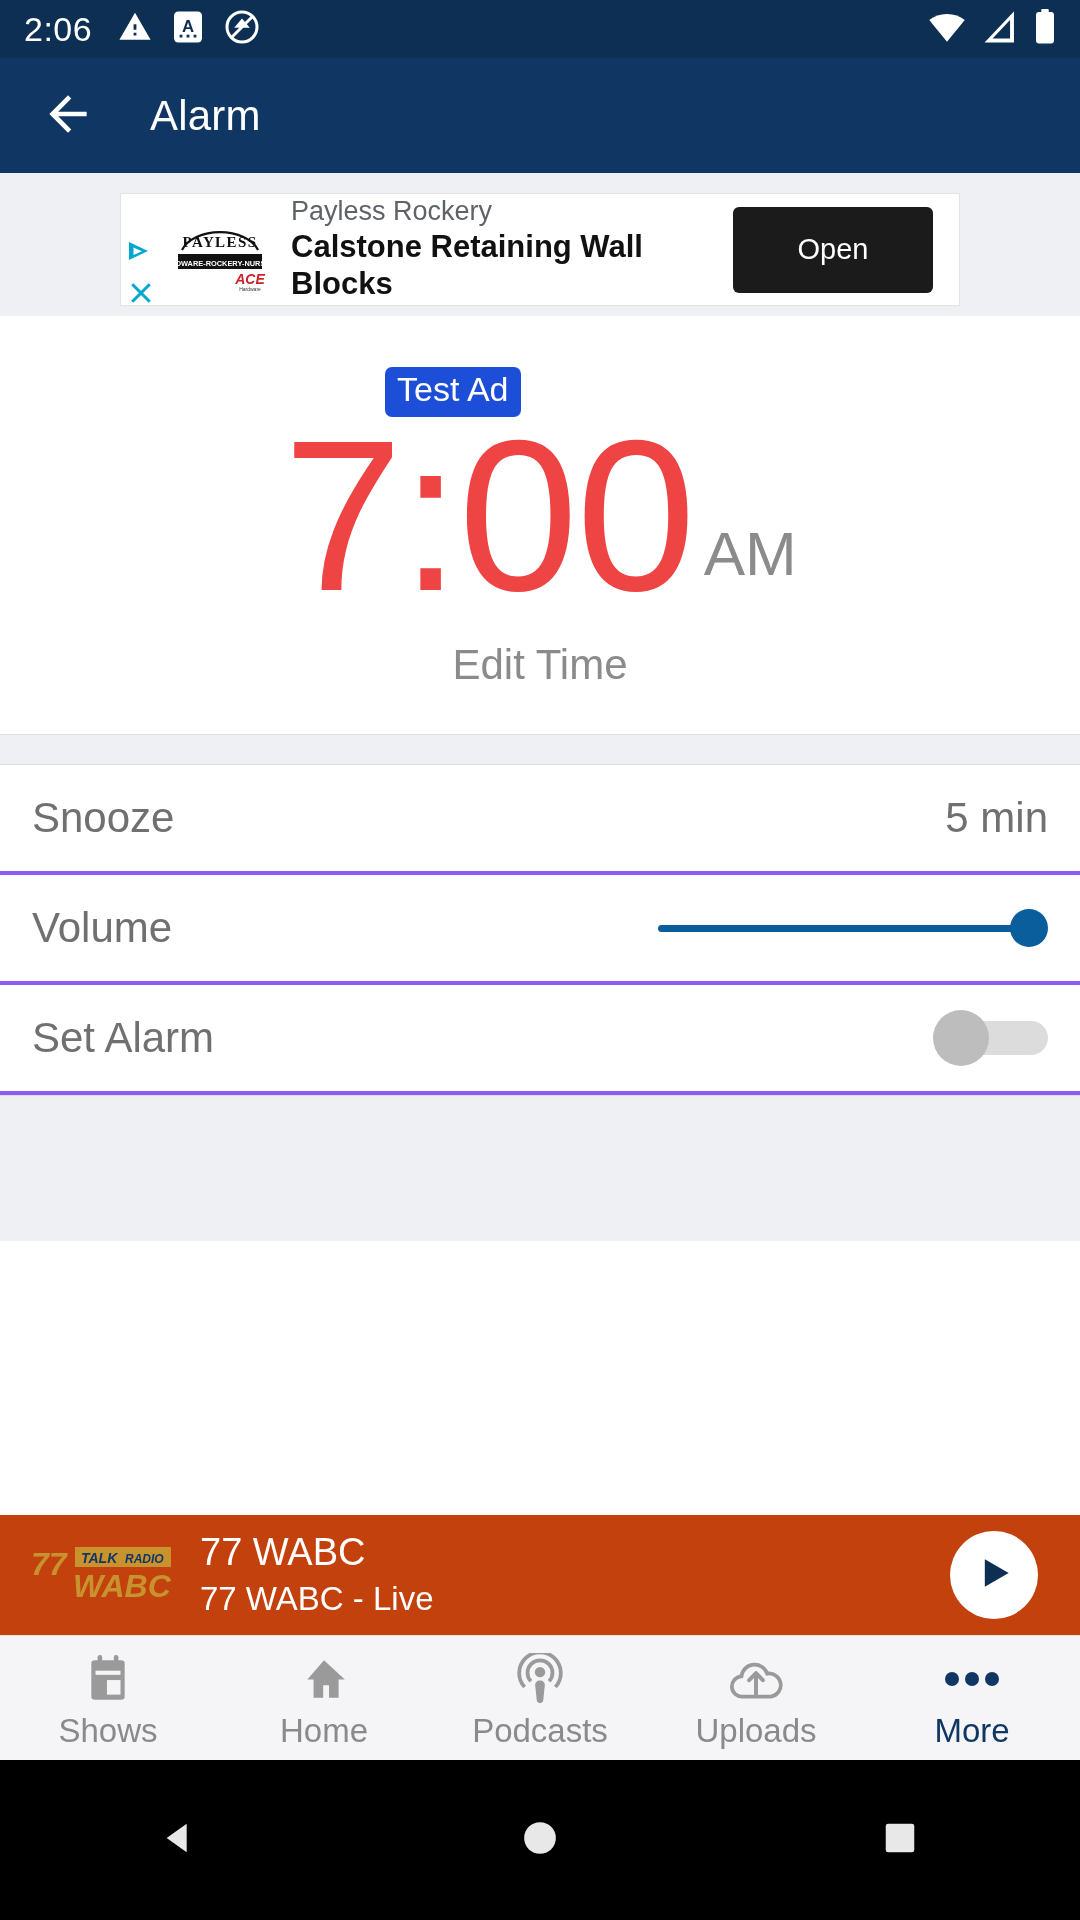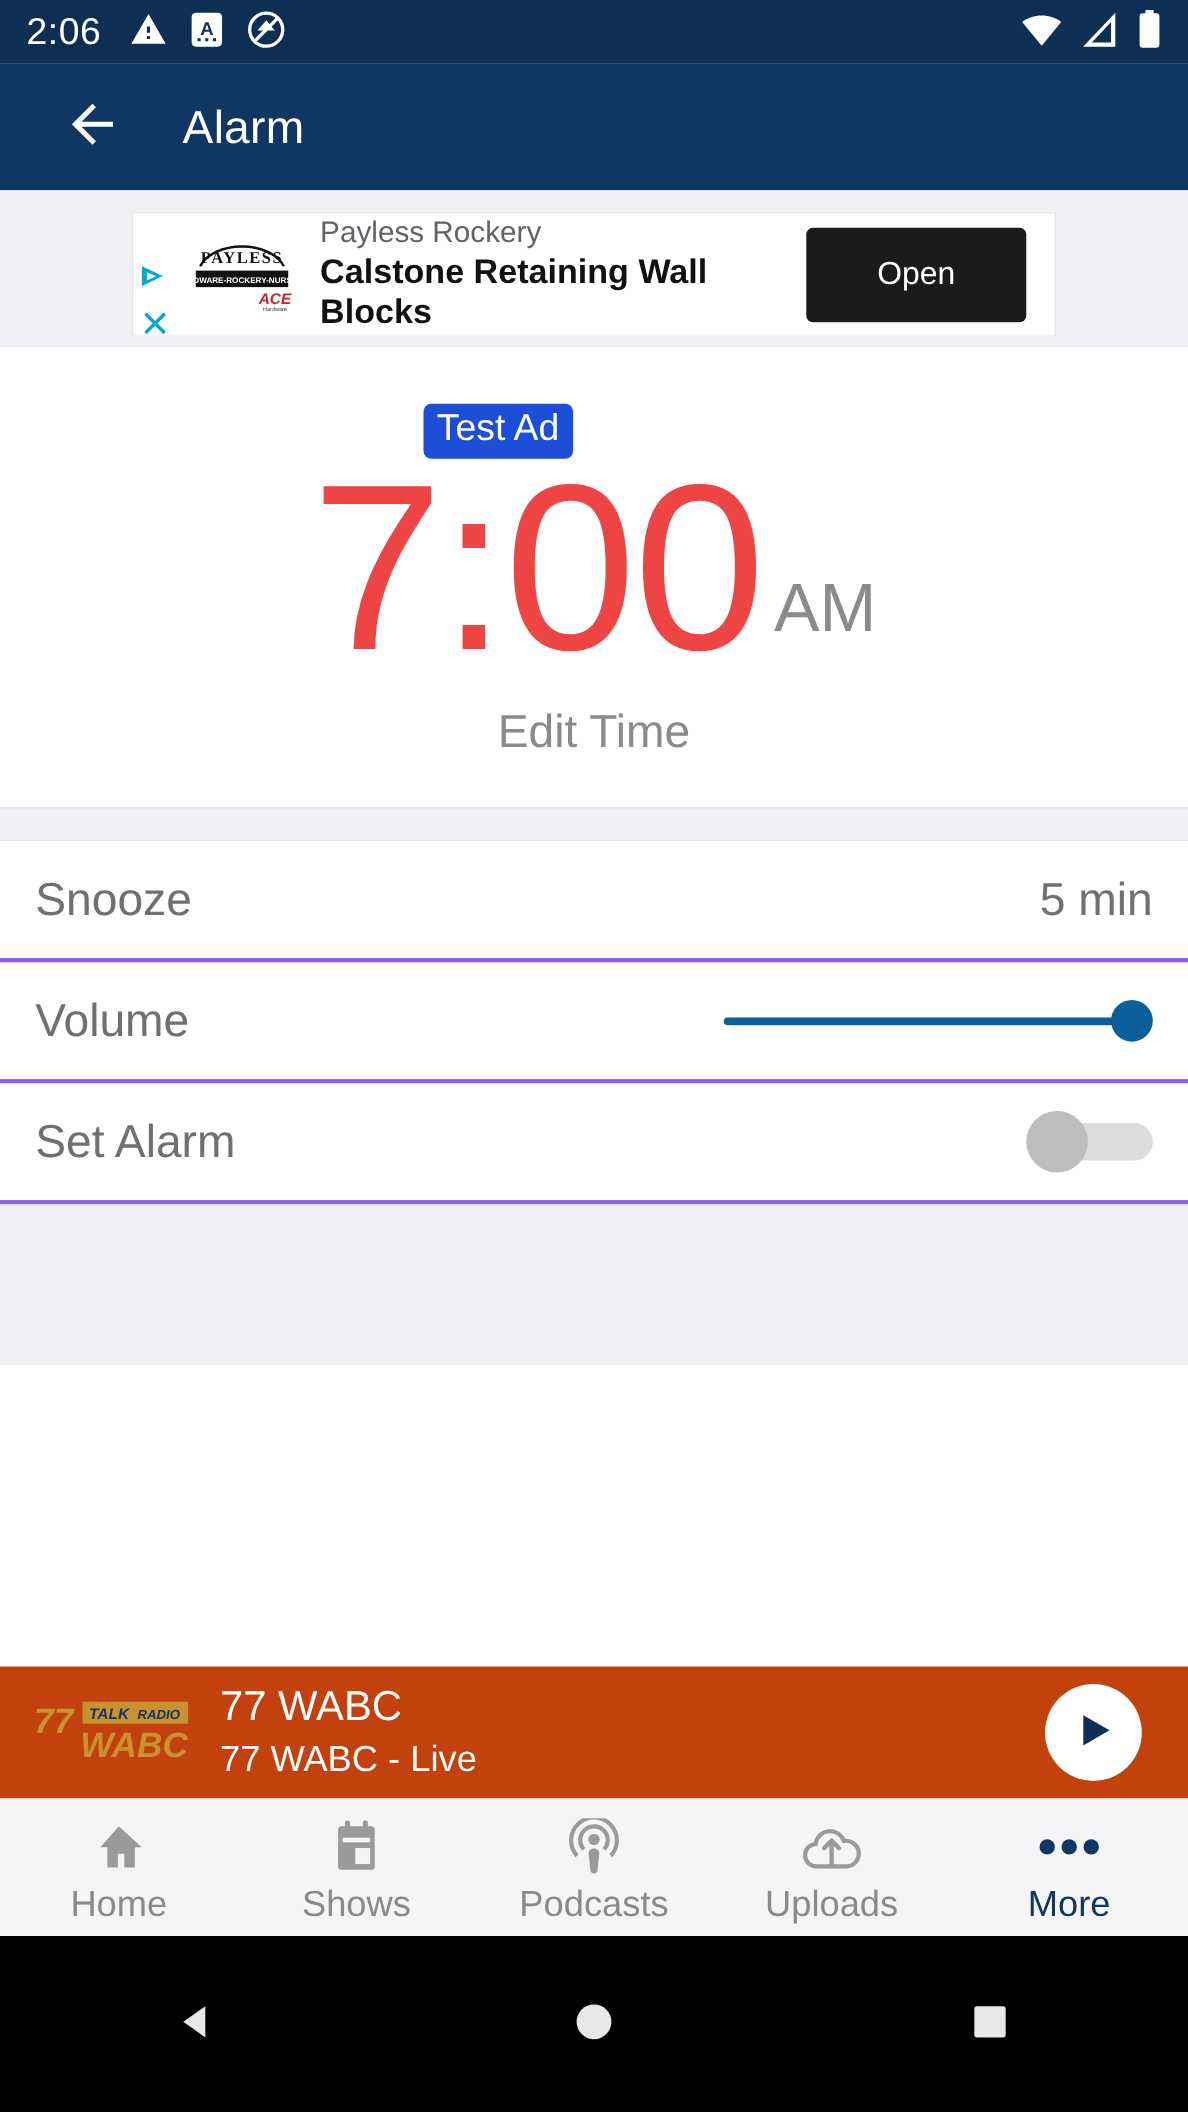--- a/index.html
+++ b/index.html
@@ -20,21 +20,21 @@
   }
   .status-clock{ font-size:34px; letter-spacing:0.5px; line-height:1; }
   .status-left-icons{ display:flex; align-items:center; gap:22px; margin-left:26px; }
   .status-spacer{ flex:1; }
   .status-right-icons{ display:flex; align-items:center; gap:16px; }
   .sb-ico{ display:block; }
 
   
   .app-bar{
     position:absolute; top:58px; left:0; width:1080px; height:115px;
-    background:#103763; display:flex; align-items:center;padding-left:16px;
+    background:#103763; display:flex; align-items:center;
   }
   .back-btn{
     width:96px; height:96px; margin-left:20px;
     display:flex; align-items:center; justify-content:center;
     border-radius:50%;
   }
   .app-title{
     color:#ffffff; font-size:42px; font-weight:400; margin-left:34px;
     letter-spacing:0.2px;
   }
@@ -49,21 +49,21 @@
     background:#ffffff; border:1px solid #e3e3e6;
     display:flex; align-items:center;
   }
   .ad-choices{
     position:absolute; left:124px; top:65px; width:34px; height:104px;
     display:flex; flex-direction:column; align-items:center; gap:10px;
     z-index:6;
   }
   .ad-logo{
     width:118px; height:88px; margin-left:40px; flex:0 0 auto;
-    display:flex; align-items:flex-start; justify-content:center;
+    display:flex; align-items:flex-end; justify-content:center;
   }
   .ad-text{ flex:1; margin-left:12px; min-width:0; }
   .ad-advertiser{
     font-size:27px; color:#5f6368; line-height:1.15; white-space:nowrap;
   }
   .ad-headline{
     font-size:31px; color:#111111; font-weight:700; line-height:1.18;
     margin-top:2px;
   }
   .ad-open-btn{
@@ -345,38 +345,38 @@
             <path fill="#0d2f54" d="M7 4.5v15l13-7.5L7 4.5z"></path>
           </svg>
       </span>
     </div>
   </div>
 
   <div class="tabbar">
 
     <div class="tab">
       <span class="tab-ico">
-        <svg width="50" height="50" viewBox="0 0 24 24">
-            <path fill="#9a9a9a" d="M12 3 L22 12.2h-3V21h-4.6v-6H11.6v6H7v-8.8H4L12 3z"></path>
-          </svg>
-      </span>
-      <span class="tab-label">Home</span>
-    </div>
-
-    <div class="tab">
-      <span class="tab-ico">
         <svg width="46" height="50" viewBox="0 0 22 24">
           <rect x="3" y="3" width="16" height="19" rx="1.6" fill="#9a9a9a"></rect>
           <rect x="6" y="0.5" width="2.2" height="5" rx="1" fill="#9a9a9a"></rect>
           <rect x="13.8" y="0.5" width="2.2" height="5" rx="1" fill="#9a9a9a"></rect>
           <rect x="5" y="8" width="12" height="2" fill="#f5f5f7"></rect>
           <rect x="10.5" y="12.5" width="6.5" height="7" fill="#f5f5f7"></rect>
         </svg>
       </span>
       <span class="tab-label">Shows</span>
+    </div>
+
+    <div class="tab">
+      <span class="tab-ico">
+        <svg width="50" height="50" viewBox="0 0 24 24">
+            <path fill="#9a9a9a" d="M12 3 L22 12.2h-3V21h-4.6v-6H11.6v6H7v-8.8H4L12 3z"></path>
+          </svg>
+      </span>
+      <span class="tab-label">Home</span>
     </div>
 
     <div class="tab">
       <span class="tab-ico">
         <svg width="50" height="52" viewBox="0 0 24 25">
           <circle cx="12" cy="9.2" r="2.5" fill="#9a9a9a"></circle>
           <path d="M12 13.2c1.5 0 2.4 1 2.3 2.3l-.7 7c-.1 1-.7 1.6-1.6 1.6s-1.5-.6-1.6-1.6l-.7-7c-.1-1.3.8-2.3 2.3-2.3z" fill="#9a9a9a"></path>
           <path d="M7.6 13.6a6 6 0 1 1 8.8 0" fill="none" stroke="#9a9a9a" stroke-width="1.8"></path>
           <path d="M4.6 16.4a10 10 0 1 1 14.8 0" fill="none" stroke="#9a9a9a" stroke-width="1.8"></path>
         </svg>

